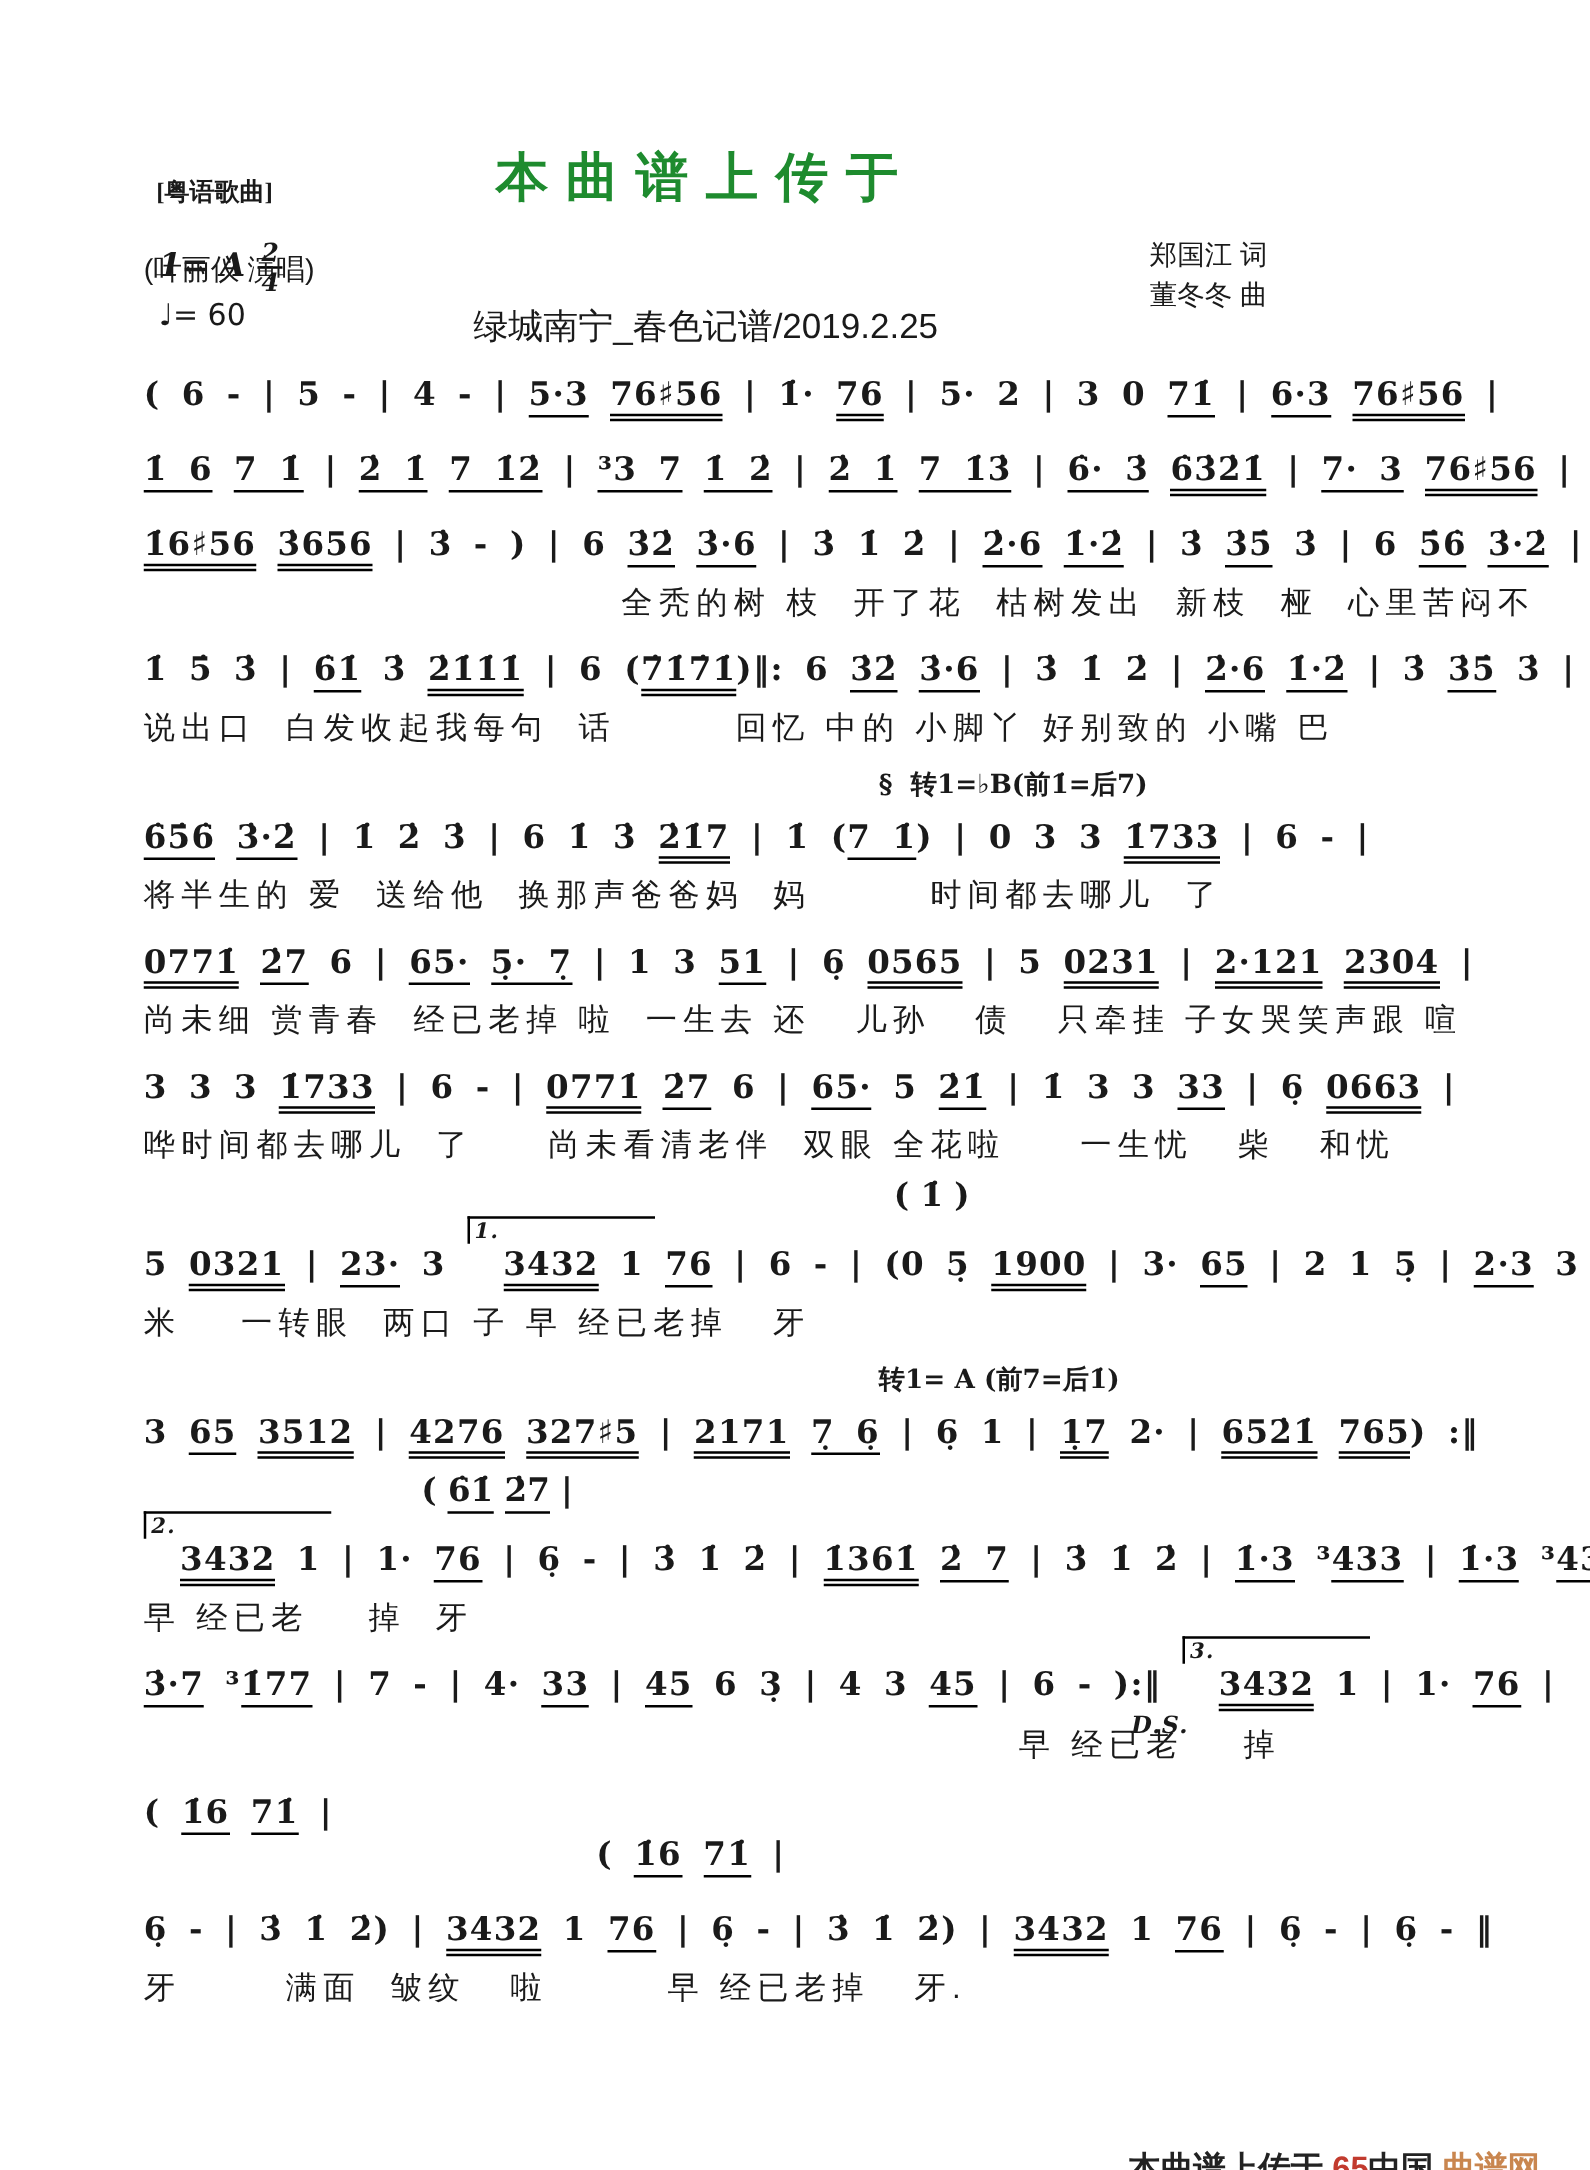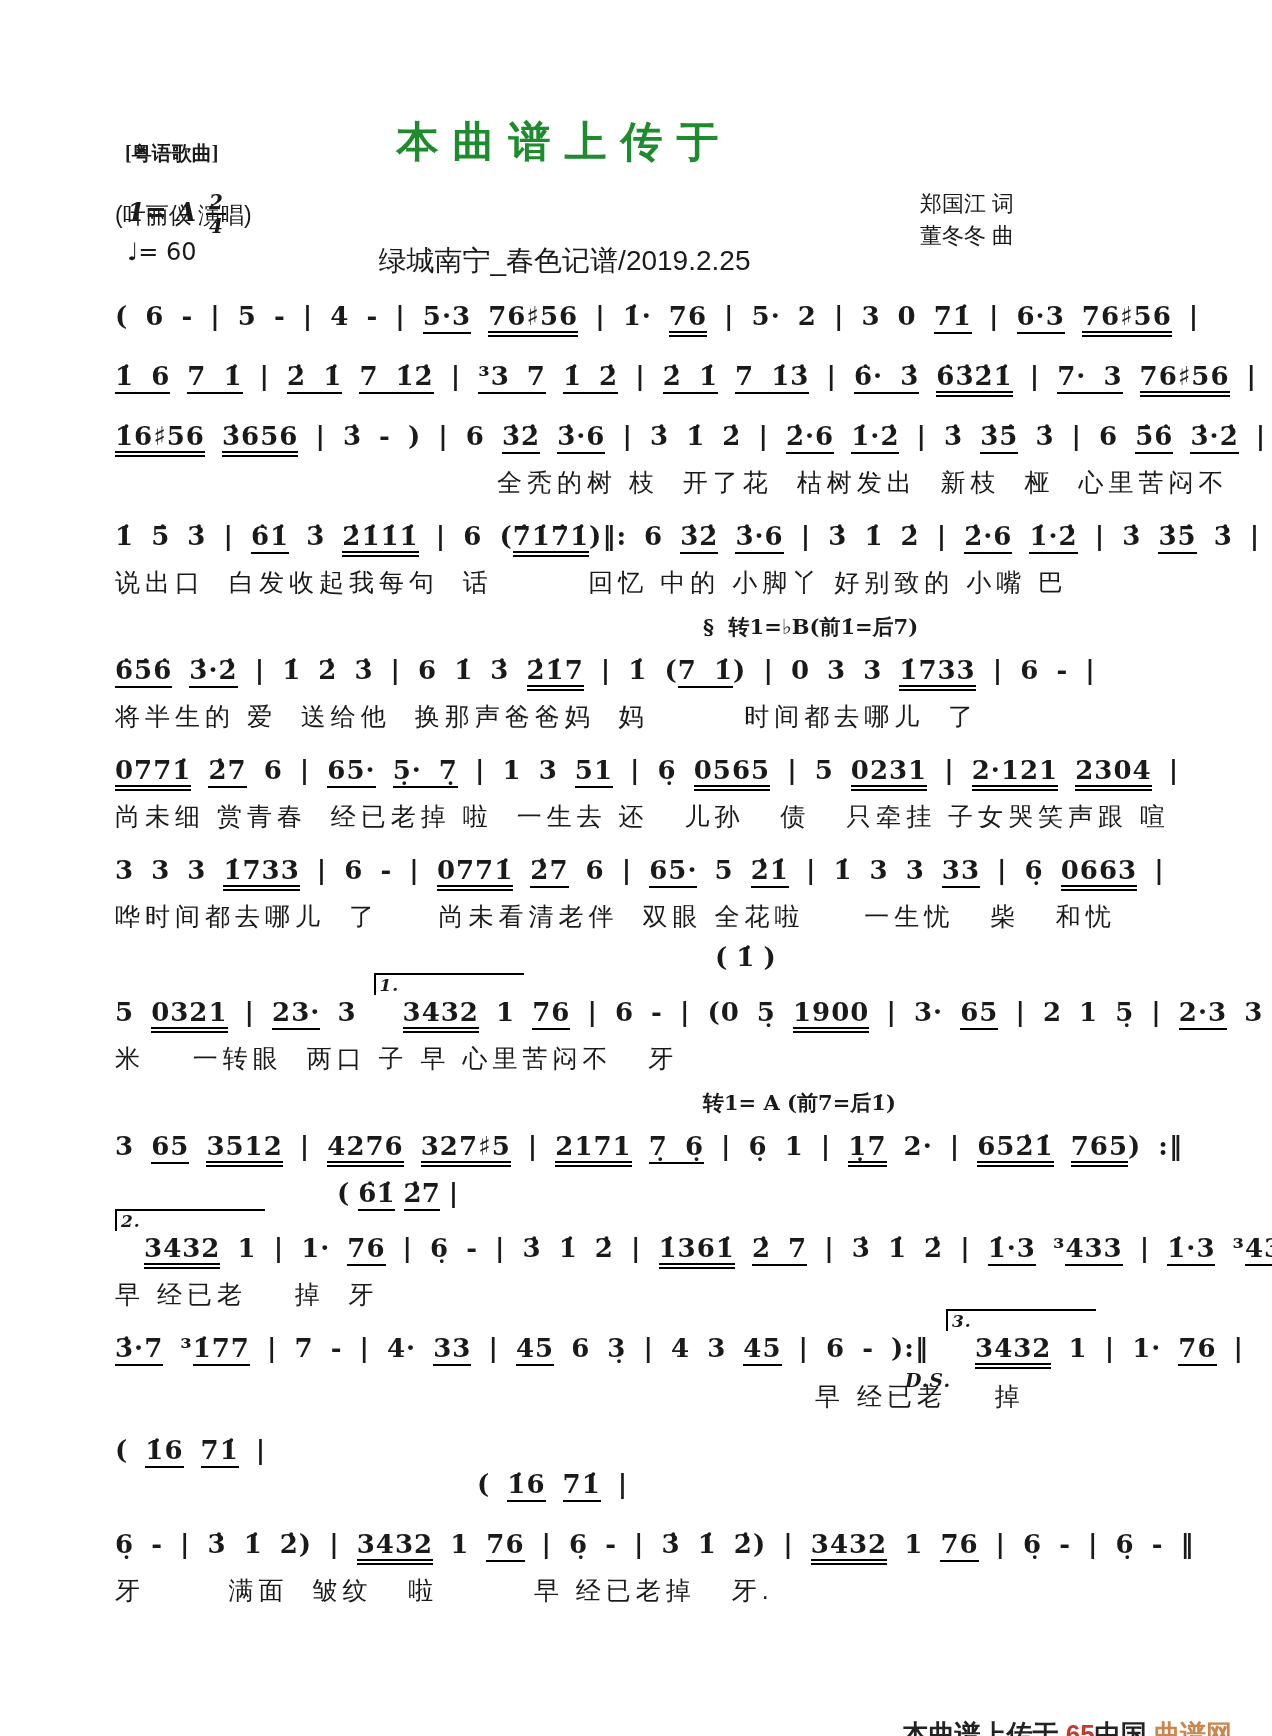--- a/index.html
+++ b/index.html
@@ -67,21 +67,21 @@
   </div>
 
   <div id="score">
       <div class="sys"><div class="notes">( 6 - | 5 - | 4 - | <span class="u1">5·3</span> <span class="u2">76♯56</span> | 1̇· <span class="u2">76</span> | 5· 2 | 3 0 <span class="u1">71̇</span> | <span class="u1">6·3</span> <span class="u2">76♯56</span> |</div></div>
       <div class="sys"><div class="notes"><span class="u1">1̇ 6</span> <span class="u1">7 1̇</span> | <span class="u1">2̇ 1̇</span> <span class="u1">7 1̇2̇</span> | <span class="u1">³3 7</span> <span class="u1">1̇ 2̇</span> | <span class="u1">2̇ 1̇</span> <span class="u1">7 1̇3̇</span> | <span class="u1">6̇· 3̇</span> <span class="u2">6̇3̇2̇1̇</span> | <span class="u1">7· 3</span> <span class="u2">76♯56</span> |</div></div>
       <div class="sys"><div class="notes"><span class="u2">1̇6♯56</span> <span class="u2">3̇656</span> | 3̇ - ) | 6 <span class="u1">3̇2̇</span> <span class="u1">3̇·6</span> | 3̇ 1̇ 2̇ | <span class="u1">2̇·6</span> <span class="u1">1̇·2̇</span> | 3̇ <span class="u1">3̇5̇</span> 3̇ | 6 <span class="u1">5̇6̇</span> <span class="u1">3̇·2̇</span> |</div><div class="lyrics">全秃的树 枝  开了花  枯树发出  新枝  桠  心里苦闷不</div></div>
       <div class="sys"><div class="notes">1̇ 5̇ 3̇ | <span class="u1">6̇1̇</span> 3̇ <span class="u2">2̇1̇1̇1̇</span> | 6 (<span class="u2">7̇1̇7̇1̇</span>)‖: 6 <span class="u1">3̇2̇</span> <span class="u1">3̇·6</span> | 3̇ 1̇ 2̇ | <span class="u1">2̇·6</span> <span class="u1">1̇·2̇</span> | 3̇ <span class="u1">3̇5̇</span> 3̇ |</div><div class="lyrics">说出口  白发收起我每句  话        回忆 中的 小脚丫 好别致的 小嘴 巴</div></div>
       <div class="sys"><div class="pre">§  转1=♭B(前1̇=后7)</div><div class="notes"><span class="u1">6̇5̇6̇</span> <span class="u1">3̇·2̇</span> | 1̇ 2̇ 3̇ | 6 1̇ 3̇ <span class="u2">2̇1̇7</span> | 1̇ (<span class="u1">7 1̇</span>) | 0 3 3 <span class="u2">1̇733</span> | 6 - |</div><div class="lyrics">将半生的 爱  送给他  换那声爸爸妈  妈        时间都去哪儿  了</div></div>
       <div class="sys"><div class="notes"><span class="u2">0771̇</span> <span class="u1">2̇7</span> 6 | <span class="u1">65·</span> <span class="u1">5̣· 7̣</span> | 1 3 <span class="u1">51</span> | 6̣ <span class="u2">0565</span> | 5 <span class="u2">0231</span> | <span class="u2">2·121</span> <span class="u2">2304</span> |</div><div class="lyrics">尚未细 赏青春  经已老掉 啦  一生去 还   儿孙   债   只牵挂 子女哭笑声跟 喧</div></div>
       <div class="sys"><div class="notes">3 3 3 <span class="u2">1̇733</span> | 6 - | <span class="u2">0771̇</span> <span class="u1">2̇7</span> 6 | <span class="u1">65·</span> 5 <span class="u1">2̇1̇</span> | 1̇ 3 3 <span class="u1">33</span> | 6̣ <span class="u2">0663</span> |</div><div class="lyrics">哗时间都去哪儿  了     尚未看清老伴  双眼 全花啦     一生忧   柴   和忧</div><div class="post">( 1̇ )</div></div>
-      <div class="sys"><div class="notes">5 <span class="u2">0321</span> | <span class="u1">23·</span> 3 <span class="volta">1.</span> <span class="u2">3432</span> 1 <span class="u1">76</span> | 6 - | (0 5̣ <span class="u2">1900</span> | 3· <span class="u1">65</span> | 2 1 5̣ | <span class="u1">2·3</span> 3 |</div><div class="lyrics">米    一转眼  两口 子 早 心里苦闷不   牙</div></div>
+      <div class="sys"><div class="notes">5 <span class="u2">0321</span> | <span class="u1">23·</span> 3 <span class="volta">1.</span> <span class="u2">3432</span> 1 <span class="u1">76</span> | 6 - | (0 5̣ <span class="u2">1900</span> | 3· <span class="u1">65</span> | 2 1 5̣ | <span class="u1">2·3</span> 3 |</div><div class="lyrics">米    一转眼  两口 子 早 经已老掉   牙</div></div>
       <div class="sys"><div class="pre">转1= A (前7=后1̇)</div><div class="notes">3 <span class="u1">65</span> <span class="u2">3512</span> | <span class="u2">4276</span> <span class="u2">327♯5</span> | <span class="u2">2171</span> <span class="u1">7̣ 6̣</span> | 6̣ 1 | <span class="u2">1̣7</span> 2· | <span class="u2">652̇1̇</span> <span class="u2">765</span>) :‖</div><div class="post">( <span class="u1">6̇1̇</span> <span class="u1">2̇7</span> |</div></div>
       <div class="sys"><div class="notes"><span class="volta">2.</span> <span class="u2">3432</span> 1 | 1· <span class="u1">76</span> | 6̣ - | 3̇ 1̇ 2̇ | <span class="u2">1̇361̇</span> <span class="u1">2̇ 7</span> | 3̇ 1̇ 2̇ | <span class="u1">1̇·3</span> ³<span class="u1">433</span> | <span class="u1">1̇·3</span> ³<span class="u1">433</span> |</div><div class="lyrics">早 经已老    掉  牙</div></div>
       <div class="sys"><div class="notes"><span class="u1">3̇·7</span> ³<span class="u1">1̇77</span> | 7 - | 4· <span class="u1">33</span> | <span class="u1">45</span> 6 3̣ | 4 3 <span class="u1">45</span> | 6 - ):‖<span class="below">D.S.</span> <span class="volta">3.</span> <span class="u2">3432</span> 1 | 1· <span class="u1">76</span> |</div><div class="lyrics">早 经已老    掉</div></div>
       <div class="sys"><div class="notes">( <span class="u1">1̇6</span> <span class="u1">71̇</span> |</div><div class="notes">( <span class="u1">1̇6</span> <span class="u1">71̇</span> |</div></div>
       <div class="sys"><div class="notes">6̣ - | 3̇ 1̇ 2̇) | <span class="u2">3432</span> 1 <span class="u1">76</span> | 6̣ - | 3̇ 1̇ 2̇) | <span class="u2">3432</span> 1 <span class="u1">76</span> | 6̣ - | 6̣ - ‖</div><div class="lyrics">牙       满面  皱纹   啦        早 经已老掉   牙.</div></div>
     </div>
 
   <div id="watermark"><span style="color: rgb(34, 34, 34);">本曲谱上传于 </span><span style="color: rgb(194, 59, 46);">65</span><span style="color: rgb(34, 34, 34);">中国 </span><span style="color: rgb(201, 134, 79);">曲谱网</span></div>
 </div>
 

